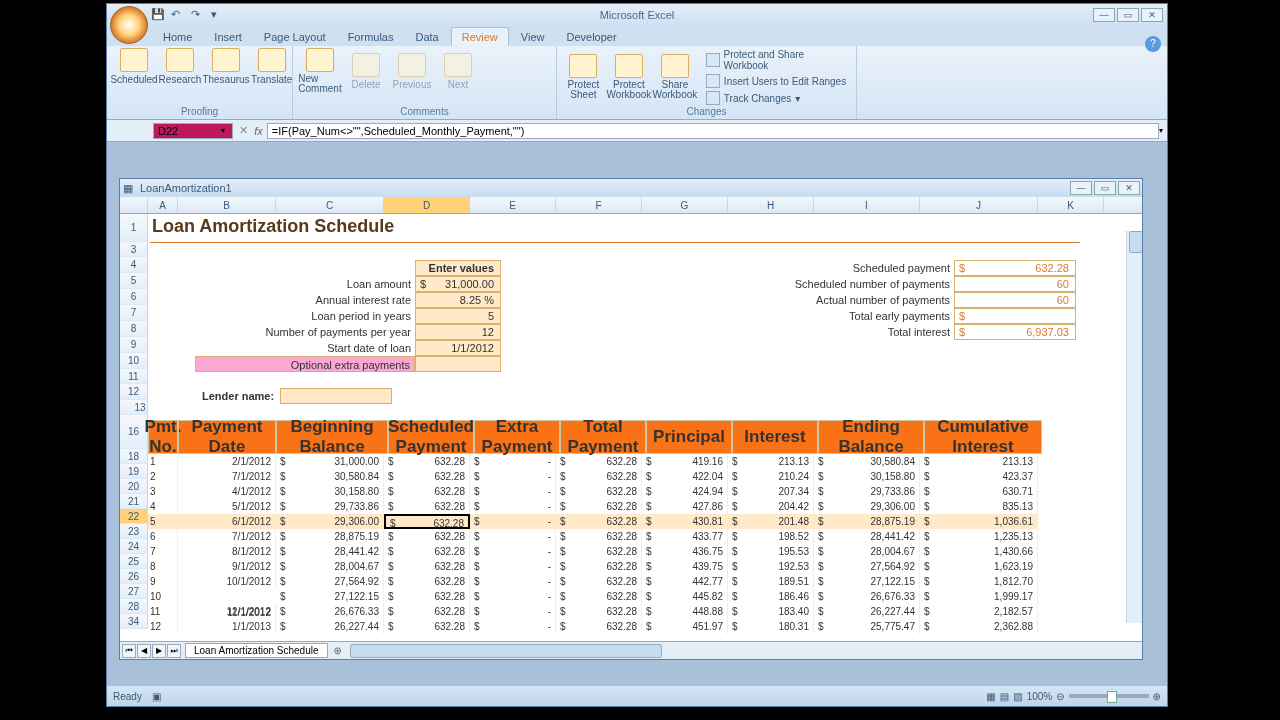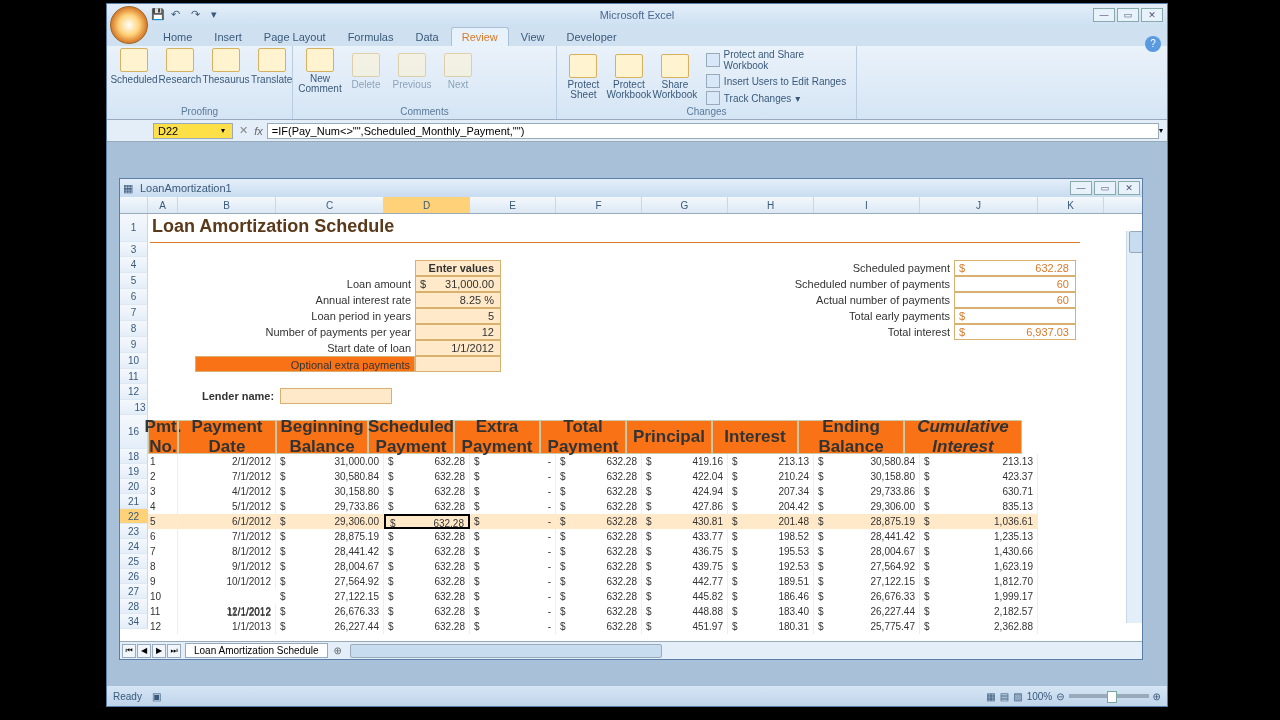--- a/index.html
+++ b/index.html
@@ -17,21 +17,21 @@
 .tab.active { background: #e8f2fa; border: 1px solid #a8c0d8; border-bottom: none; color: #d87a2a; }
 .ribbon { height: 74px; background: linear-gradient(#eaf2fa,#d5e5f5); border-bottom: 1px solid #9ab; display: flex; font-size: 10px; }
 .rgroup { border-right: 1px solid #b8cde0; padding: 2px 6px; display: flex; flex-direction: column; justify-content: space-between; }
 .rgroup-items { display: flex; gap: 4px; }
 .ritem-v { display: flex; flex-direction: column; align-items: center; justify-content: center; width: 42px; color: #3a5a7a; cursor: pointer; }
 .ritem-v .ico { width: 28px; height: 24px; background: #fff3d0; border: 1px solid #d8b060; border-radius: 2px; margin-bottom: 2px; }
 .ritem-h { display: flex; align-items: center; gap: 4px; color: #3a5a7a; padding: 1px 2px; cursor: pointer; font-size: 10px; }
 .ritem-h .ico-s { width: 14px; height: 14px; background: #d8e8f8; border: 1px solid #9ab; }
 .rgroup-label { text-align: center; color: #5a7a9a; font-size: 10px; }
 .fbar { height: 22px; background: #e4eef8; display: flex; align-items: center; border-bottom: 1px solid #9ab; font-size: 11px; }
-.namebox { width: 80px; margin-left: 46px; border: 1px solid #9ab; background: #fde047; padding: 1px 4px; font-size: 11px; }
+.namebox { width: 80px; margin-left: 46px; border: 1px solid #9ab; background: #be185d; padding: 1px 4px; font-size: 11px; }
 .fx { margin-left: 6px; font-style: italic; color: #666; }
 .formula-input { flex: 1; margin-left: 4px; border: 1px solid #9ab; background: #fff; padding: 1px 4px; font-size: 11px; }
 .workspace { flex: 1; background: #a8c0d8; position: relative; overflow: hidden; }
 .wb { position: absolute; left: 12px; top: 36px; width: 1024px; height: 482px; background: #fff; border: 1px solid #5a7ea8; display: flex; flex-direction: column; }
 .wb-title { height: 18px; background: linear-gradient(#e4eef9,#c8dcf0); font-size: 11px; padding-left: 20px; display: flex; align-items: center; color: #3a5a7a; position: relative; }
 .wb-title .win-controls { right: 2px; }
 .colhdr { height: 17px; display: flex; background: linear-gradient(#f4f8fc,#dce8f4); border-bottom: 1px solid #9ab; font-size: 10px; }
 .colhdr div { border-right: 1px solid #c8d8e8; text-align: center; line-height: 17px; color: #3a5a7a; }
 .colhdr .sel { background: #ffd27a; }
 .sheet { flex: 1; overflow: hidden; display: flex; position: relative; }
@@ -124,21 +124,21 @@
             <div class="ico"></div>
             <span>Translate</span>
           </div>
         </div>
       <div class="rgroup-label">Proofing</div>
     </div>
     <div class="rgroup" style="width:264px">
       <div class="rgroup-items">
         <div class="ritem-v">
             <div class="ico"></div>
-            <span style="white-space:pre-line;text-align:center;line-height:1">New
+            <span style="white-space:pre-line;text-align:left;line-height:1">New
 Comment</span>
           </div>
         <div class="ritem-v" style="opacity:.5">
             <div class="ico"></div>
             <span>Delete</span>
           </div>
         <div class="ritem-v" style="opacity:.5">
             <div class="ico"></div>
             <span>Previous</span>
           </div>
@@ -271,21 +271,21 @@
               </div>
             <div class="row">
                 <div class="label-cell" style="width:220px">Number of payments per year</div>
                 <div class="input-cell" style="width:86px">12</div>
               </div>
             <div class="row">
                 <div class="label-cell" style="width:220px">Start date of loan</div>
                 <div class="input-cell" style="width:86px">1/1/2012</div>
               </div>
             <div class="row">
-                <div class="label-cell" style="width:220px;background:#f97316;border:1px solid #d8b070">Optional extra payments</div>
+                <div class="label-cell" style="width:220px;background:#f9a8d4;border:1px solid #d8b070">Optional extra payments</div>
                 <div class="input-cell" style="width:86px"></div>
               </div>
           </div>
 
           <div class="lender">
             <span style="font-weight:bold">Lender name:</span>
             <input style="">
           </div>
 
           <div class="summary-box">
@@ -308,29 +308,29 @@
             <div class="row">
                 <div class="label-cell" style="width:212px">Total interest</div>
                 <div class="out-cell" style="width:122px"><span class="dollar">$</span><span>6,937.03</span></div>
               </div>
           </div>
 
           <div class="tbl-hdr" id="tblhdr">
               <div style="width: 30px; white-space: pre-line;">Pmt.
 No.</div>
               <div style="width: 98px; white-space: pre-line;">Payment Date</div>
-              <div style="width: 92px; white-space: pre-line;">Beginning Balance</div>
+              <div style="width: 112px; white-space: pre-line;">Beginning Balance</div>
               <div style="width: 86px; white-space: pre-line;">Scheduled
 Payment</div>
               <div style="width: 86px; white-space: pre-line;">Extra Payment</div>
               <div style="width: 86px; white-space: pre-line;">Total Payment</div>
               <div style="width: 86px; white-space: pre-line;">Principal</div>
               <div style="width: 86px; white-space: pre-line;">Interest</div>
               <div style="width: 106px; white-space: pre-line;">Ending Balance</div>
-              <div style="width: 118px; white-space: pre-line; font-style: italic;">Cumulative Interest</div>
+              <div style="width: 118px; white-space: pre-line;">Cumulative Interest</div>
             </div>
           <div id="datarows">
               <div class="datarow" style="top: 240px;">
                 <div style="width: 30px; text-align: left; padding-left: 2px;">1</div>
                 <div style="width: 98px;">2/1/2012</div>
                 <div style="width: 108px;"><span class="dollar">$</span>31,000.00</div>
                 <div style="width: 86px;"><span class="dollar">$</span>632.28</div>
                 <div style="width: 86px;"><span class="dollar">$</span>-</div>
                 <div style="width: 86px;"><span class="dollar">$</span>632.28</div>
                 <div style="width: 86px;"><span class="dollar">$</span>419.16</div>

